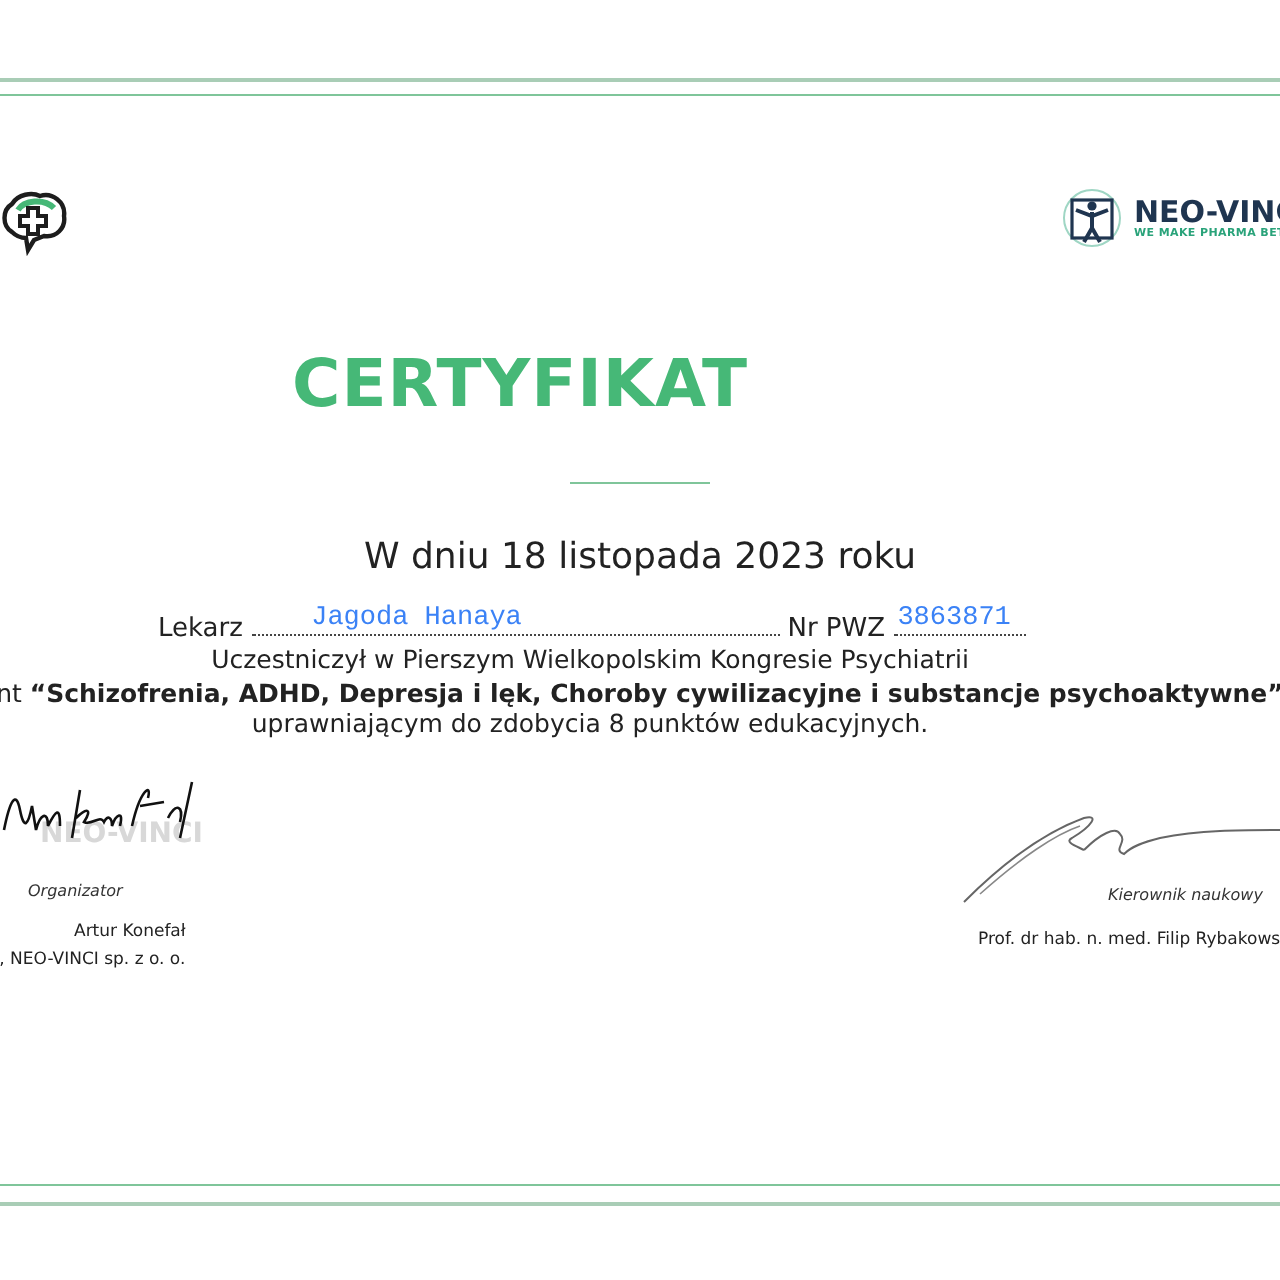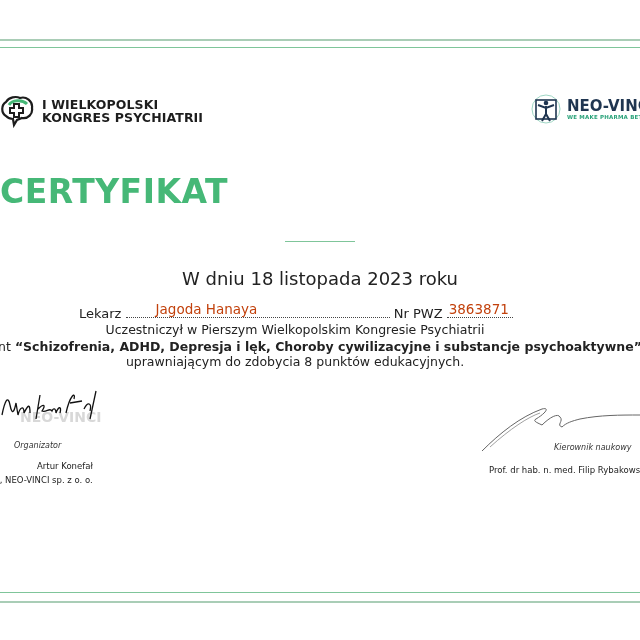--- a/index.html
+++ b/index.html
@@ -18,29 +18,29 @@
   .logo-left { position:absolute; left:0; top:94px; display:flex; align-items:center; }
   .logo-left svg { width:34px; height:34px; }
   .logo-left .txt { margin-left:8px; font-weight:bold; font-size:12.5px; line-height:13px; color:#1d1d1d; letter-spacing:0.1px; }
 
   .logo-right { position:absolute; left:531px; top:94px; display:flex; align-items:center; white-space:nowrap; }
   .logo-right svg { width:30px; height:30px; }
   .logo-right .brand { margin-left:6px; }
   .logo-right .name { font-weight:bold; font-size:15px; color:#1f3550; line-height:16px; }
   .logo-right .tag { font-size:5.5px; color:#2aa37a; font-weight:bold; letter-spacing:0.2px; }
 
-  .title { position:absolute; top:172px; left:0; width:520px; text-align:left;
+  .title { position:absolute; top:172px; left:0; width:520px; text-align:center;
     font-family:"DejaVu Sans", sans-serif; font-weight:bold; font-size:33px; color:#46b877; letter-spacing:0.5px; }
   .title-rule { position:absolute; top:241px; left:285px; width:70px; height:1px; background:#7fc59a; }
 
   .date { position:absolute; top:268px; left:0; width:640px; text-align:center; font-size:18px; color:#222; }
 
   .lekarz-row { position:absolute; top:305px; left:79px; font-size:13px; color:#222; white-space:nowrap; }
   .dots { display:inline-block; border-bottom:1px dotted #444; height:12px; vertical-align:baseline; position:relative; }
-  .fill { position:absolute; bottom:0; color:#c2410c; font-size:13.5px; }
+  .fill { position:absolute; bottom:0; color:#3b82f6; font-size:13.5px;font-family:Liberation Mono, monospace; }
 
   .line { position:absolute; left:0; width:590px; text-align:center; font-size:12.5px; color:#222; white-space:nowrap; }
   .ln1 { top:322px; }
   .ln2 { top:339px; left:-112px; width:864px; }
   .ln3 { top:354px; }
   .ln2 b { font-weight:bold; }
 
   .sig-left-img { position:absolute; left:0; top:385px; }
   .wm { position:absolute; left:20px; top:409px; font-size:14px; color:#d8d8d8; font-weight:bold; }
   .role-left { position:absolute; left:14px; top:441px; font-size:8px; font-style:italic; color:#333; }
@@ -58,24 +58,20 @@
 <div class="hline l2"></div>
 <div class="hline l3"></div>
 <div class="hline l4"></div>
 
 <div class="logo-left">
   <svg viewBox="0 0 34 34">
     <path d="M6 22 C1 19 1 11 6 8 C9 3 16 2 20 4 C26 2 33 7 32 14 C33 20 28 25 22 24 L17 26 L14 31 L13 25 C10 25 8 24 6 22 Z" fill="none" stroke="#1d1d1d" stroke-width="2.2"></path>
     <path d="M9 11 C12 6 22 5 27 10" fill="none" stroke="#46b877" stroke-width="3"></path>
     <path d="M14 10 h5 v4 h4 v5 h-4 v4 h-5 v-4 h-4 v-5 h4 z" fill="#fff" stroke="#1d1d1d" stroke-width="2"></path>
   </svg>
-  <div class="txt">
-    <div>I WIELKOPOLSKI</div>
-    <div>KONGRES PSYCHIATRII</div>
-  </div>
 </div>
 
 <div class="logo-right">
   <svg viewBox="0 0 30 30">
     <circle cx="15" cy="15" r="14" fill="none" stroke="#9fd6c4" stroke-width="1"></circle>
     <rect x="5" y="6" width="20" height="19" fill="none" stroke="#1f3550" stroke-width="1.6"></rect>
     <circle cx="15" cy="9" r="2.3" fill="#1f3550"></circle>
     <path d="M7 11 L15 14 L23 11 M15 12 L15 20 M15 20 L11 27 M15 20 L19 27" stroke="#1f3550" stroke-width="2" fill="none"></path>
   </svg>
   <div class="brand">

